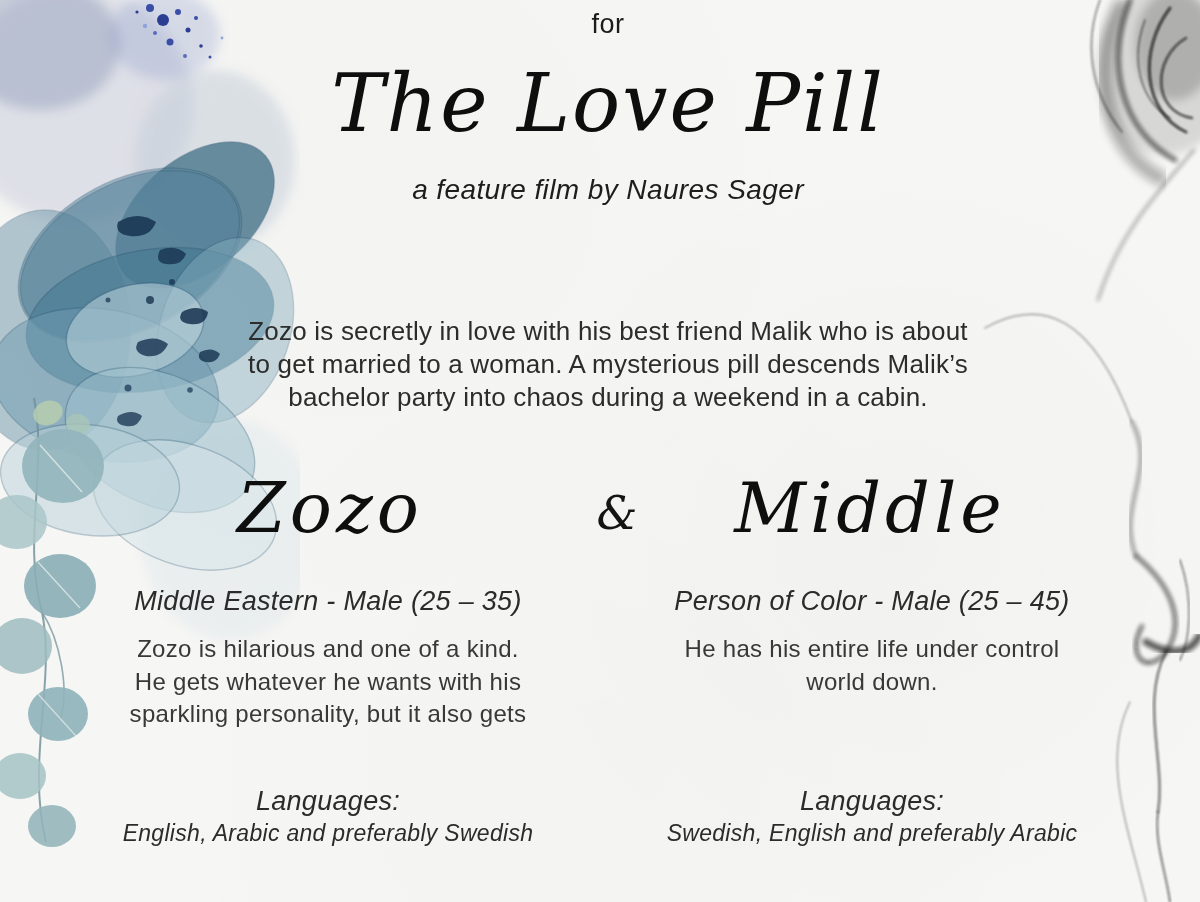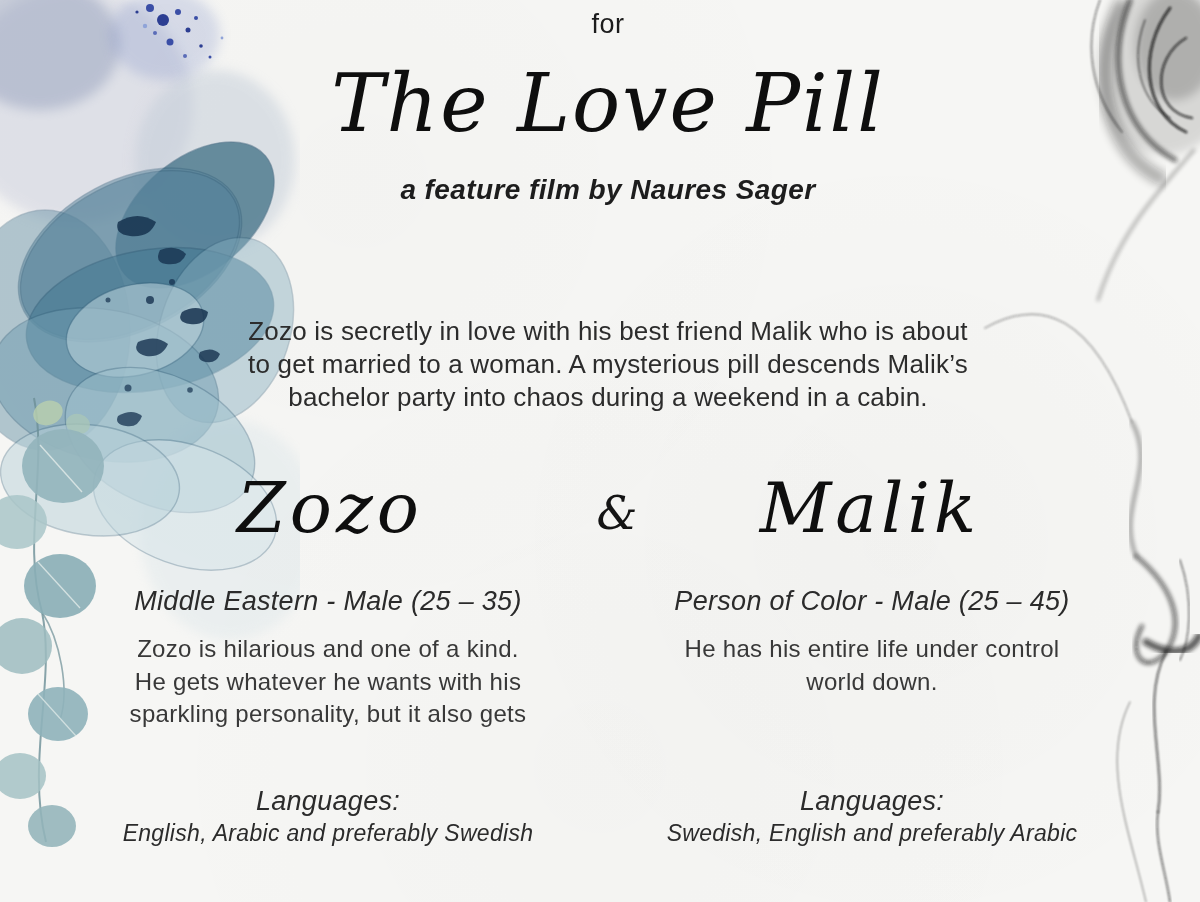--- a/index.html
+++ b/index.html
@@ -11,21 +11,21 @@
       radial-gradient(circle at 50% 85%, rgba(0,0,0,0.01), transparent 50%),
       #f6f6f4;
     font-family:"Liberation Sans", sans-serif; color:#1f1f1f;
   }
   .abs { position:absolute; }
   .center { left:16px; right:0; text-align:center;margin-top:28px; }
   .script { font-family:"DejaVu Serif", serif; font-style:italic; }
 
   .top-crop { top:-19px; font-size:27px; letter-spacing:.5px; color:#1c1c1c; }
   .title { top:22px; font-size:80px; line-height:108px; color:#0e0e0e; letter-spacing:2px; }
-  .subtitle { top:146px; font-size:28px; font-style:italic; font-weight:700; letter-spacing:.4px; color:#1d1d1d; }
+  .subtitle { top:146px; font-size:28px; font-style:italic; font-weight:400; letter-spacing:.4px; color:#1d1d1d; }
 
   .synopsis { top:287px; font-size:26px; line-height:33px; color:#2c2c2c; letter-spacing:.2px; }
   .synopsis div { white-space:nowrap; }
 
   .name-block { top:448px; font-size:70px; line-height:120px; color:#0e0e0e; letter-spacing:4px; text-align:center; }
   .name-left  { left:90px;  width:480px; }
   .name-right { left:630px; width:480px; }
   .amp { top:486px; left:557px; width:120px; font-size:46px; text-align:center; color:#141414; }
 
   .col { width:490px; text-align:center; }
@@ -159,21 +159,21 @@
   <div class="abs center subtitle">a feature film by Naures Sager</div>
 
   <div class="abs center synopsis">
     <div>Zozo is secretly in love with his best friend Malik who is about</div>
     <div>to get married to a woman. A mysterious pill descends Malik’s</div>
     <div>bachelor party into chaos during a weekend in a cabin.</div>
   </div>
 
   <div class="abs name-block name-left script">Zozo</div>
   <div class="abs amp script">&amp;</div>
-  <div class="abs name-block name-right script">Malik</div>
+  <div class="abs name-block name-right script">Middle</div>
 
   <div>
     <div class="abs col col-left demographic">Middle Eastern - Male (25 – 35)</div>
     <div class="abs col col-left desc">
       <div>Zozo is hilarious and one of a kind.</div>
       <div>He gets whatever he wants with his</div>
       <div>sparkling personality, but it also gets</div>
     </div>
     <div class="abs col col-left lang-label">Languages:</div>
     <div class="abs col col-left lang-value">English, Arabic and preferably Swedish</div>

